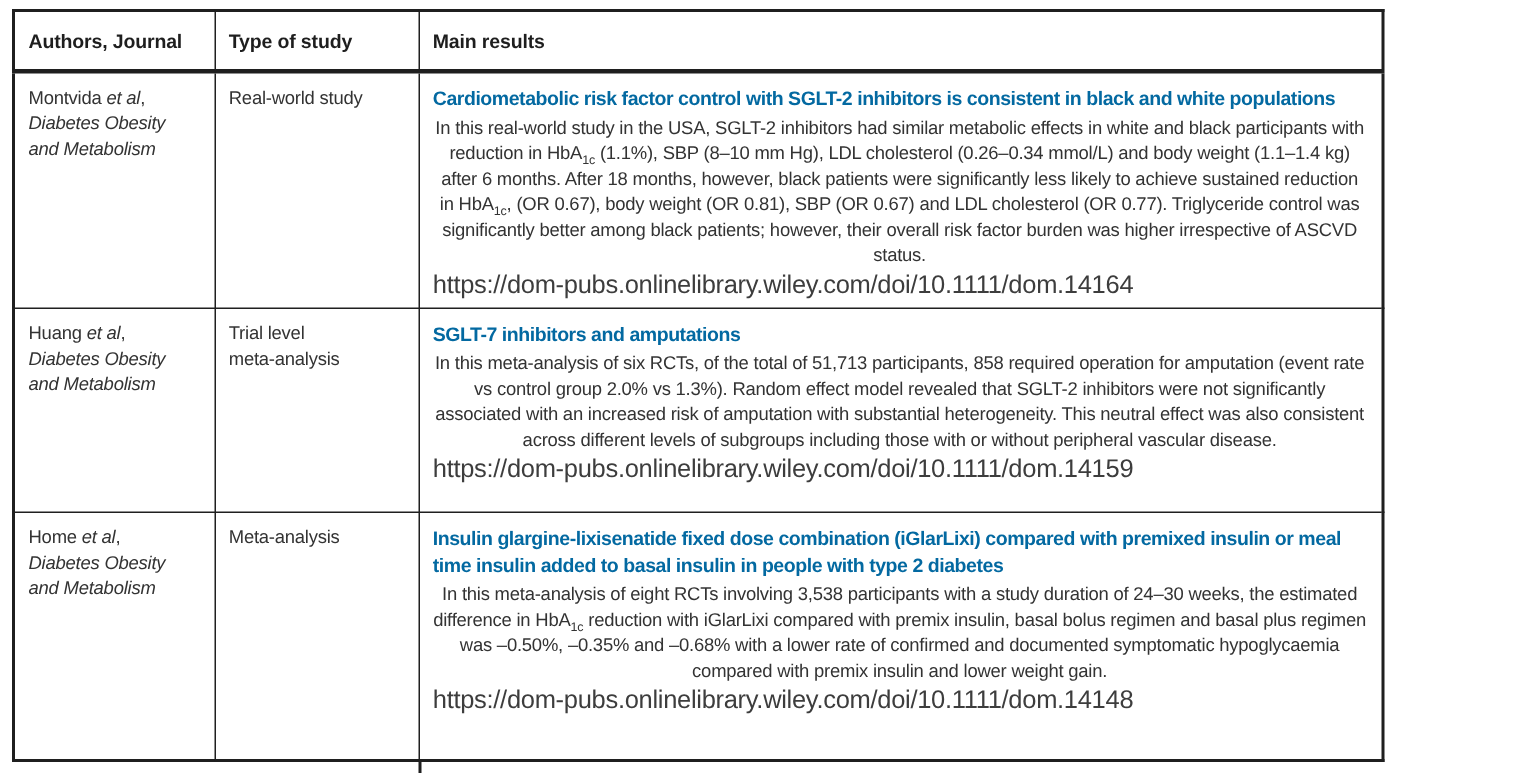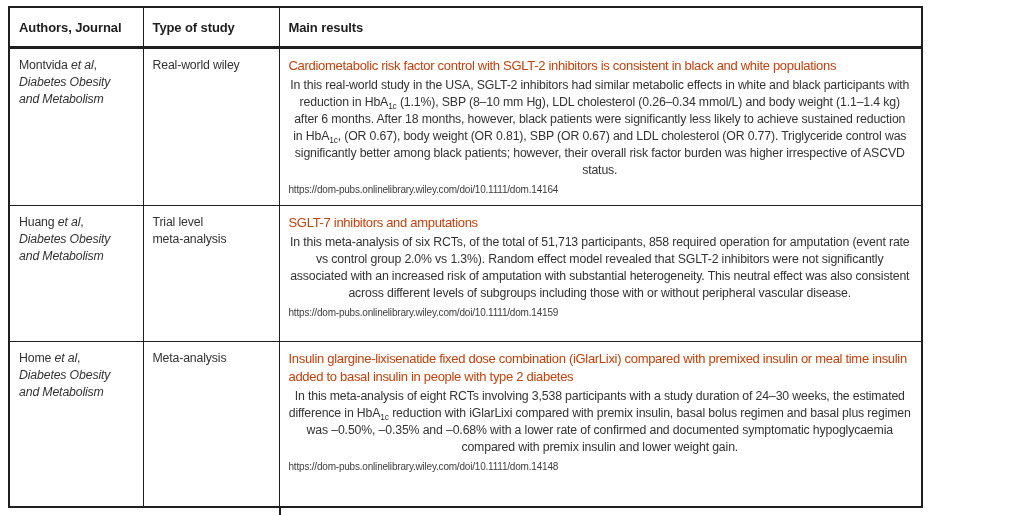--- a/index.html
+++ b/index.html
@@ -40,30 +40,30 @@
   td {
     font-size: 12.3px;
     line-height: 17px;
     letter-spacing: -0.15px;
   }
   tr.r1 td { height: 136px; margin-left: 42px; }
   tr.r2 td { height: 119px; }
   tr.r3 td { height: 148px; }
   .authors-cell, .study-cell { color: #333333; }
   .result-title {
-    font-weight: normal;
-    color: #c2410c;
+    font-weight: bold;
+    color: #0369a1;
     font-size: 13px;
     line-height: 18px;
     letter-spacing: -0.3px;
     margin-bottom: 2px;
   }
   .result-summary { color: #333333; text-align: center; }
   .doi {
-    font-size: 10px;
+    font-size: 17px;
     letter-spacing: -0.2px;
     color: #3d3d3d;
     margin-top: 3px;
     line-height: 15px;
   }
   sub { font-size: 0.68em; line-height: 0; }
   em { font-style: italic; }
   .next-row-strip {
     height: 12px;
     margin-left: 271px;
@@ -84,21 +84,21 @@
     <thead>
       <tr>
         <th>Authors, Journal</th>
         <th>Type of study</th>
         <th>Main results</th>
       </tr>
     </thead>
     <tbody>
       <tr class="r1">
         <td class="authors-cell">Montvida <em>et al</em>,<br><em>Diabetes Obesity</em><br><em>and Metabolism</em></td>
-        <td class="study-cell">Real-world wiley</td>
+        <td class="study-cell">Real-world study</td>
         <td>
           <div class="result-title">Cardiometabolic risk factor control with SGLT-2 inhibitors is consistent in black and white populations</div>
           <div class="result-summary">In this real-world study in the USA, SGLT-2 inhibitors had similar metabolic effects in white and black participants with reduction in HbA<sub>1c</sub> (1.1%), SBP (8–10 mm Hg), LDL cholesterol (0.26–0.34 mmol/L) and body weight (1.1–1.4 kg) after 6 months. After 18 months, however, black patients were significantly less likely to achieve sustained reduction in HbA<sub>1c</sub>, (OR 0.67), body weight (OR 0.81), SBP (OR 0.67) and LDL cholesterol (OR 0.77). Triglyceride control was significantly better among black patients; however, their overall risk factor burden was higher irrespective of ASCVD status.</div>
           <div class="doi">https://dom-pubs.onlinelibrary.wiley.com/doi/10.1111/dom.14164</div>
         </td>
       </tr>
       <tr class="r2">
         <td class="authors-cell">Huang <em>et al</em>,<br><em>Diabetes Obesity</em><br><em>and Metabolism</em></td>
         <td class="study-cell">Trial level<br>meta-analysis</td>
         <td>

